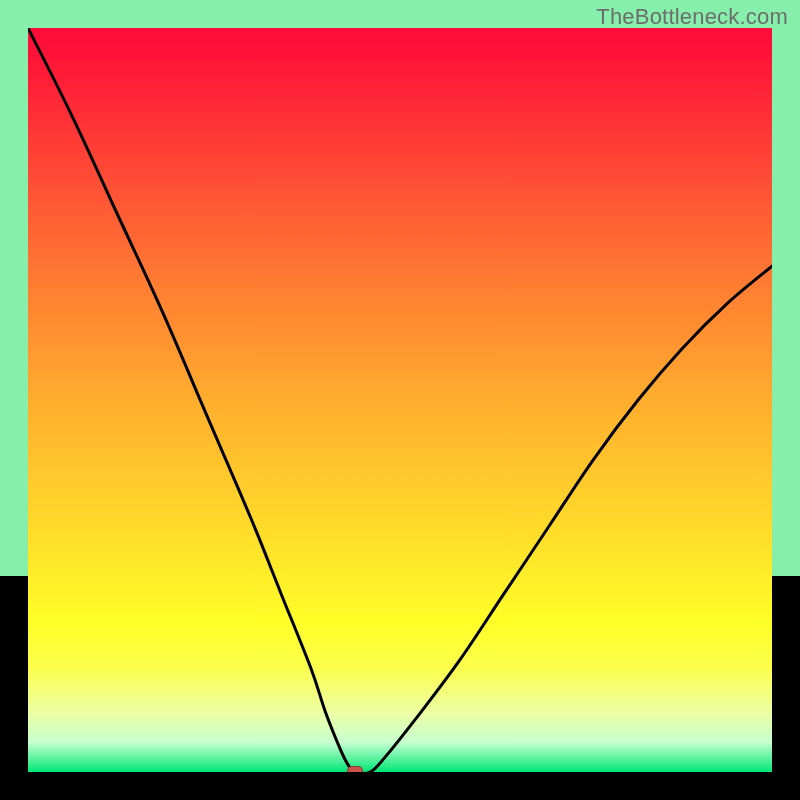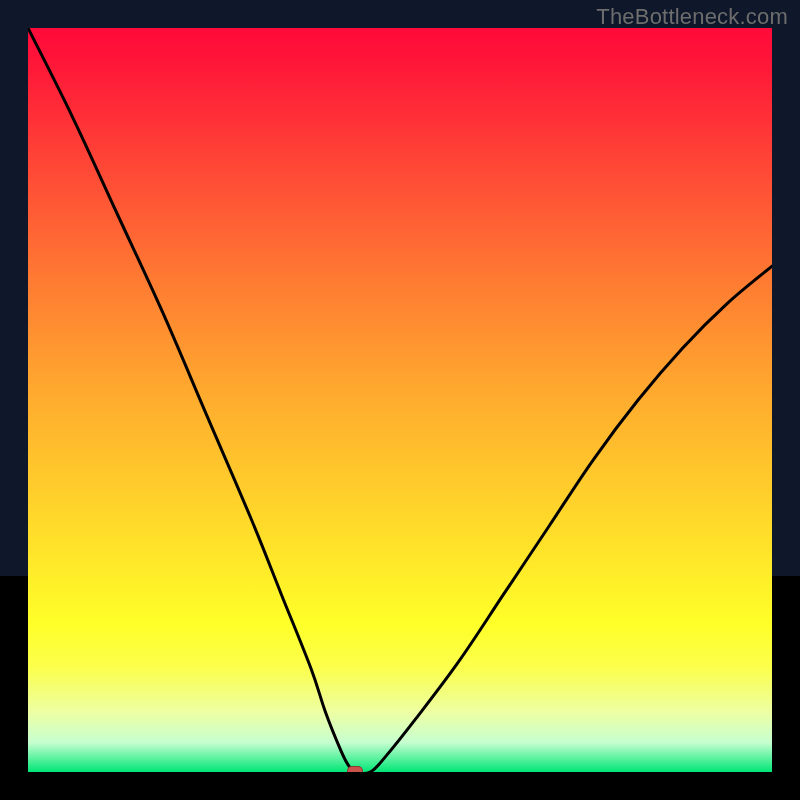--- a/index.html
+++ b/index.html
@@ -10,21 +10,21 @@
     background: #000;
     position: relative;
     font-family: Arial, sans-serif;
   }
   .frame {
     position: absolute;
     top: 0;
     left: 0;
     width: 800px;
     height: 576px;
-    background: #0f172a;
+    background: #86efac;
   }
   .plot-area {
     position: absolute;
     top: 28px;
     left: 28px;
     width: 744px;
     height: 744px;
     overflow: hidden;
   }
   .gradient {

